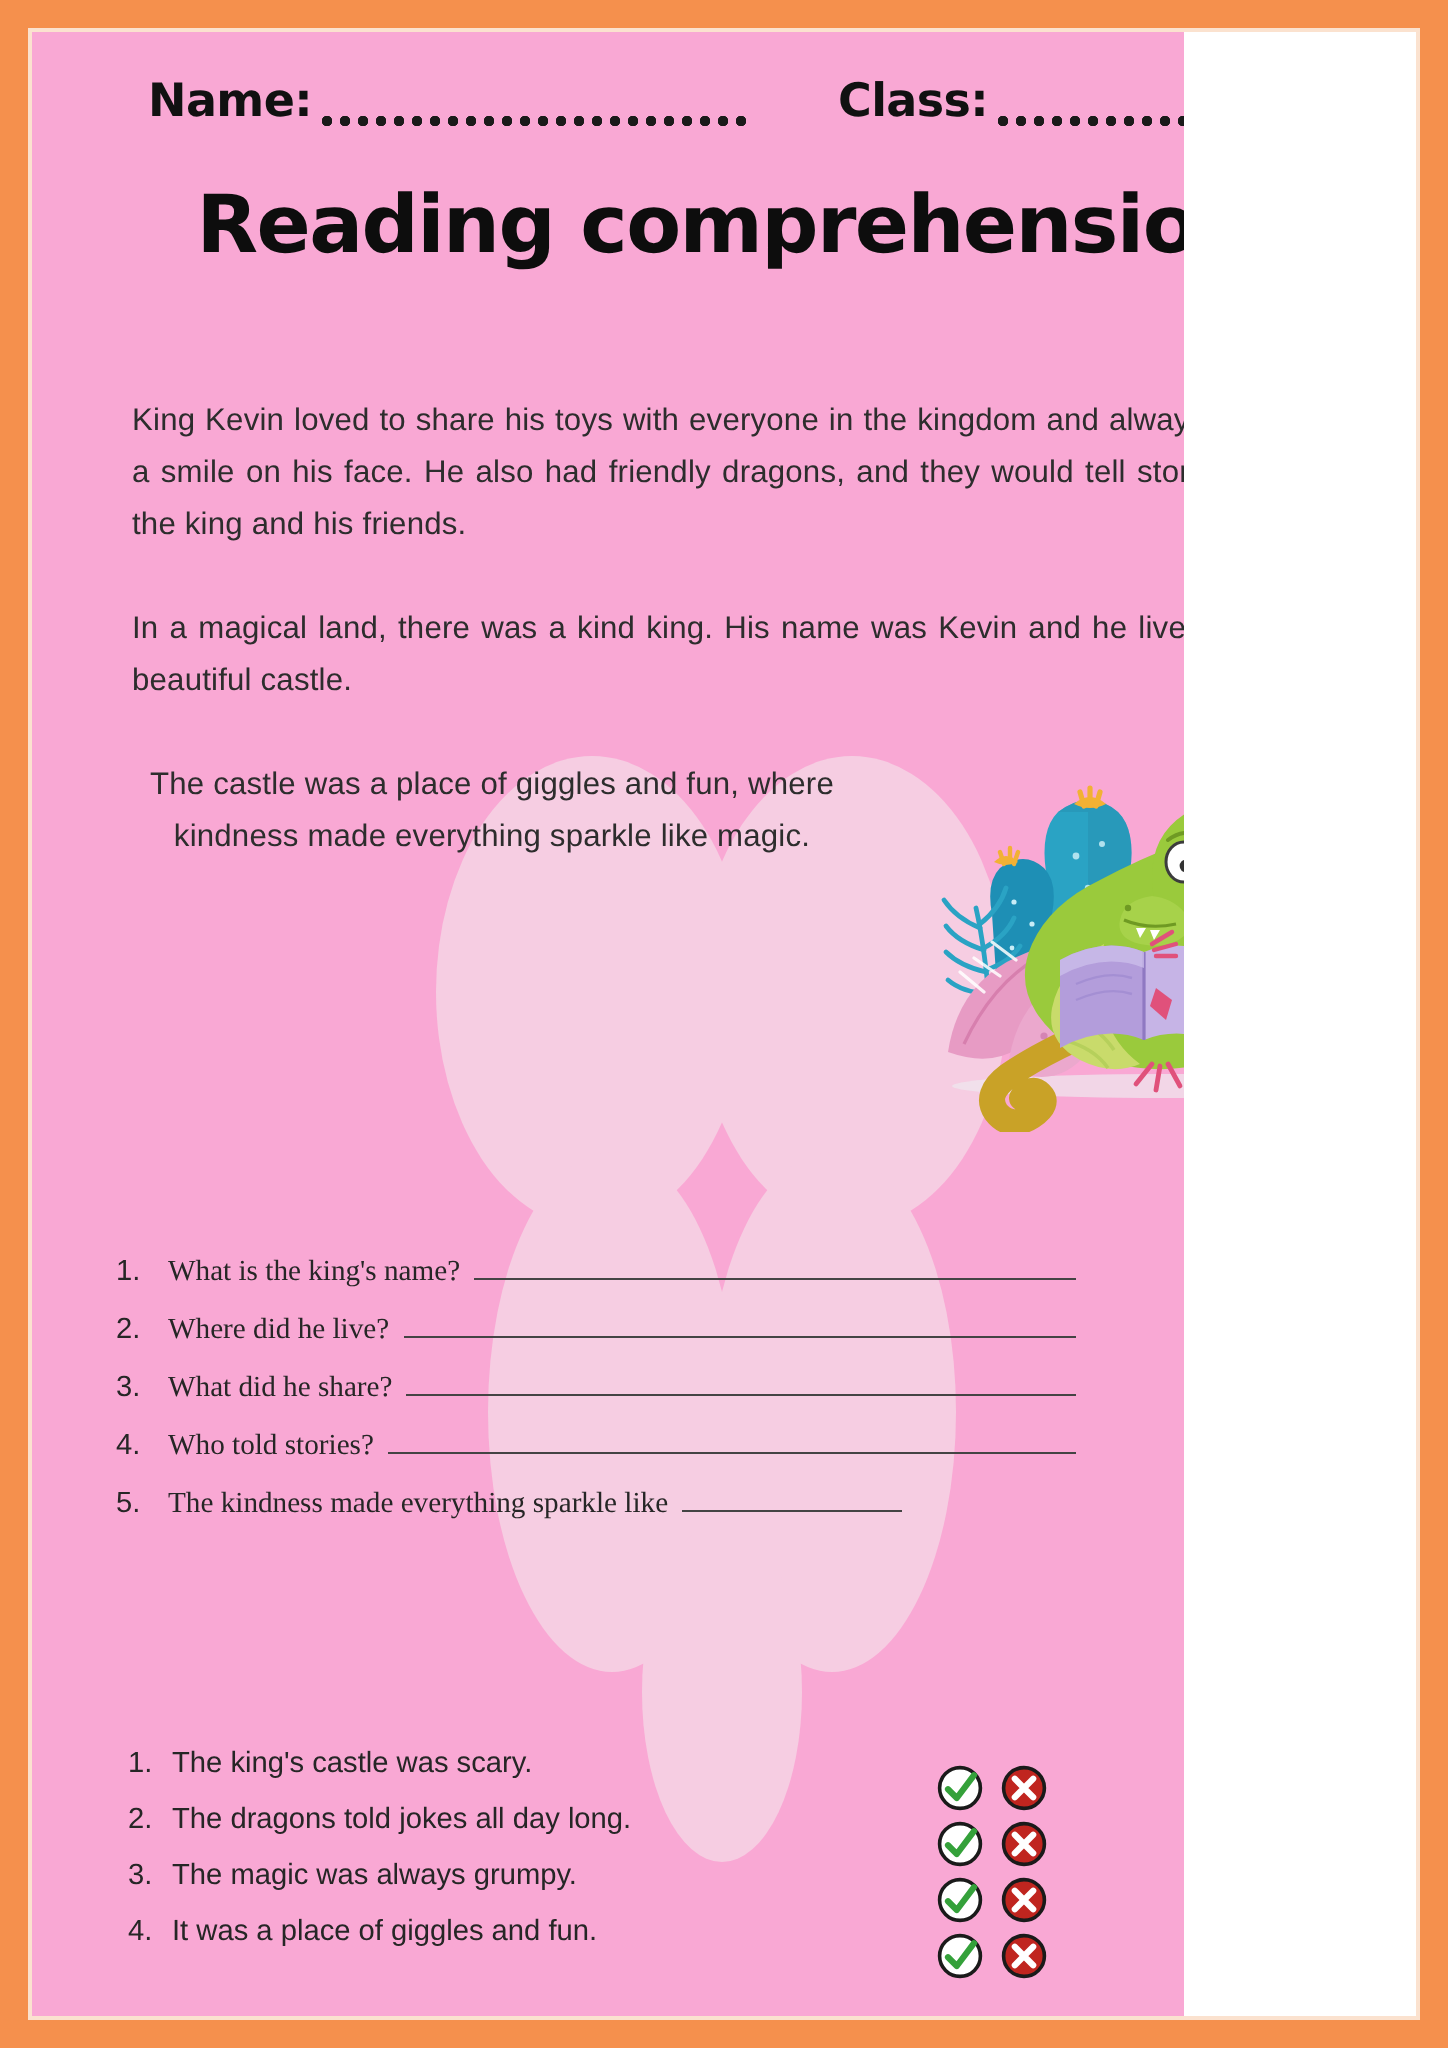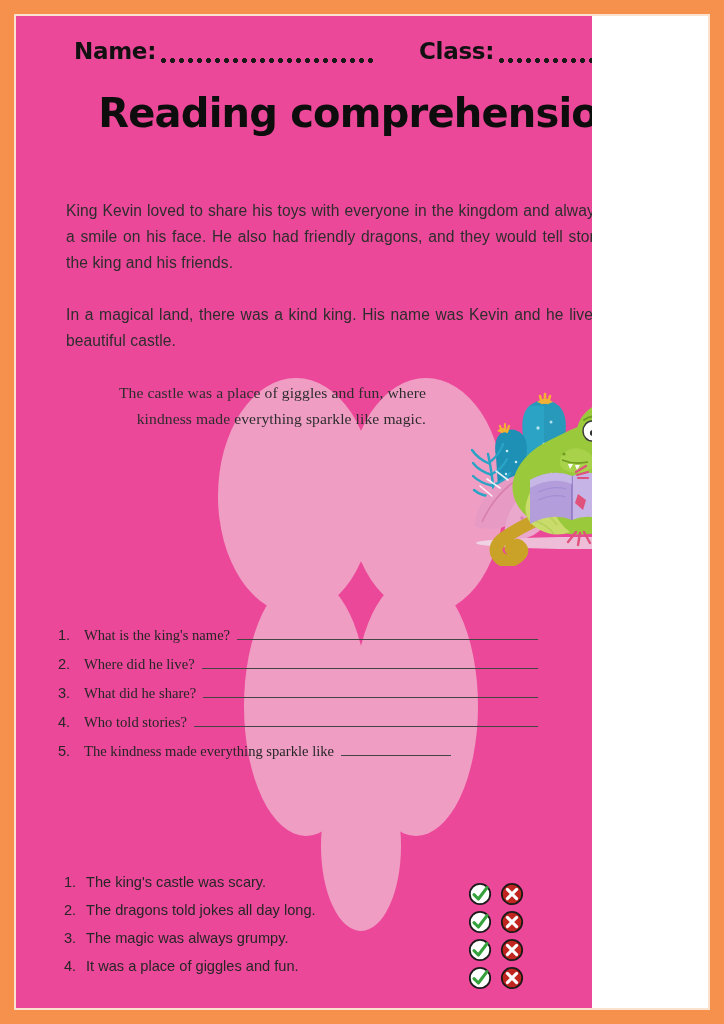--- a/index.html
+++ b/index.html
@@ -32,21 +32,21 @@
     width: 696px; height: 996px;
     background: #ffffff;
     box-sizing: border-box;
     border: 2px solid #fbe2cf;
   }
   .sheet {
     position: absolute;
     left: 16px; top: 16px;
     width: 576px;
     height: 992px;
-    background: #ec4899;
+    background: #f9a8d4;
     overflow: hidden;
   }
   
   .watermark {
     position: absolute;
     left: 170px;
     top: 360px;
     width: 350px;
     height: 560px;
     opacity: 0.5;
@@ -111,24 +111,23 @@
     color: #2d2d2d;
   }
   .para {
     font-size: 15.6px;
     line-height: 26px;
     text-align: justify;
     letter-spacing: 0.1px;
     margin: 0 0 26px 0;
   }
   .para.last {
-    text-align: right;
+    text-align: center;
     width: 360px;
     margin-bottom: 0;
-    font-family: Liberation Serif, serif;
   }
 
   
   .illus {
     position: absolute;
     left: 440px;
     top: 360px;
     width: 240px;
     height: 190px;
   }

